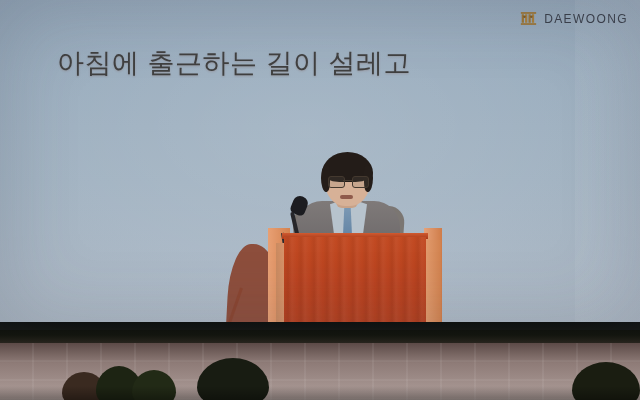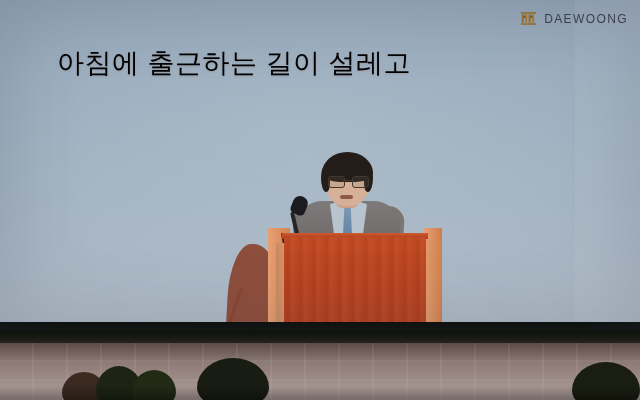--- a/index.html
+++ b/index.html
@@ -52,21 +52,21 @@
     position: absolute;
     left: 0; top: 0; width: 640px; height: 330px;
     box-shadow: inset 0 0 70px 12px rgba(60,70,85,0.16);
   }
 
   
   .slide-text {
     position: absolute;
     left: 57px;
     top: 46px;
-    color: #000000;
+    color: #404040;
     font-size: 27px;
     line-height: 35px;
     letter-spacing: 0.5px;
     font-weight: 400;
     text-shadow: 0 1px 2px rgba(120,70,55,0.22);
     white-space: nowrap;
   }
   .slide-line { display: block; }
 
   

